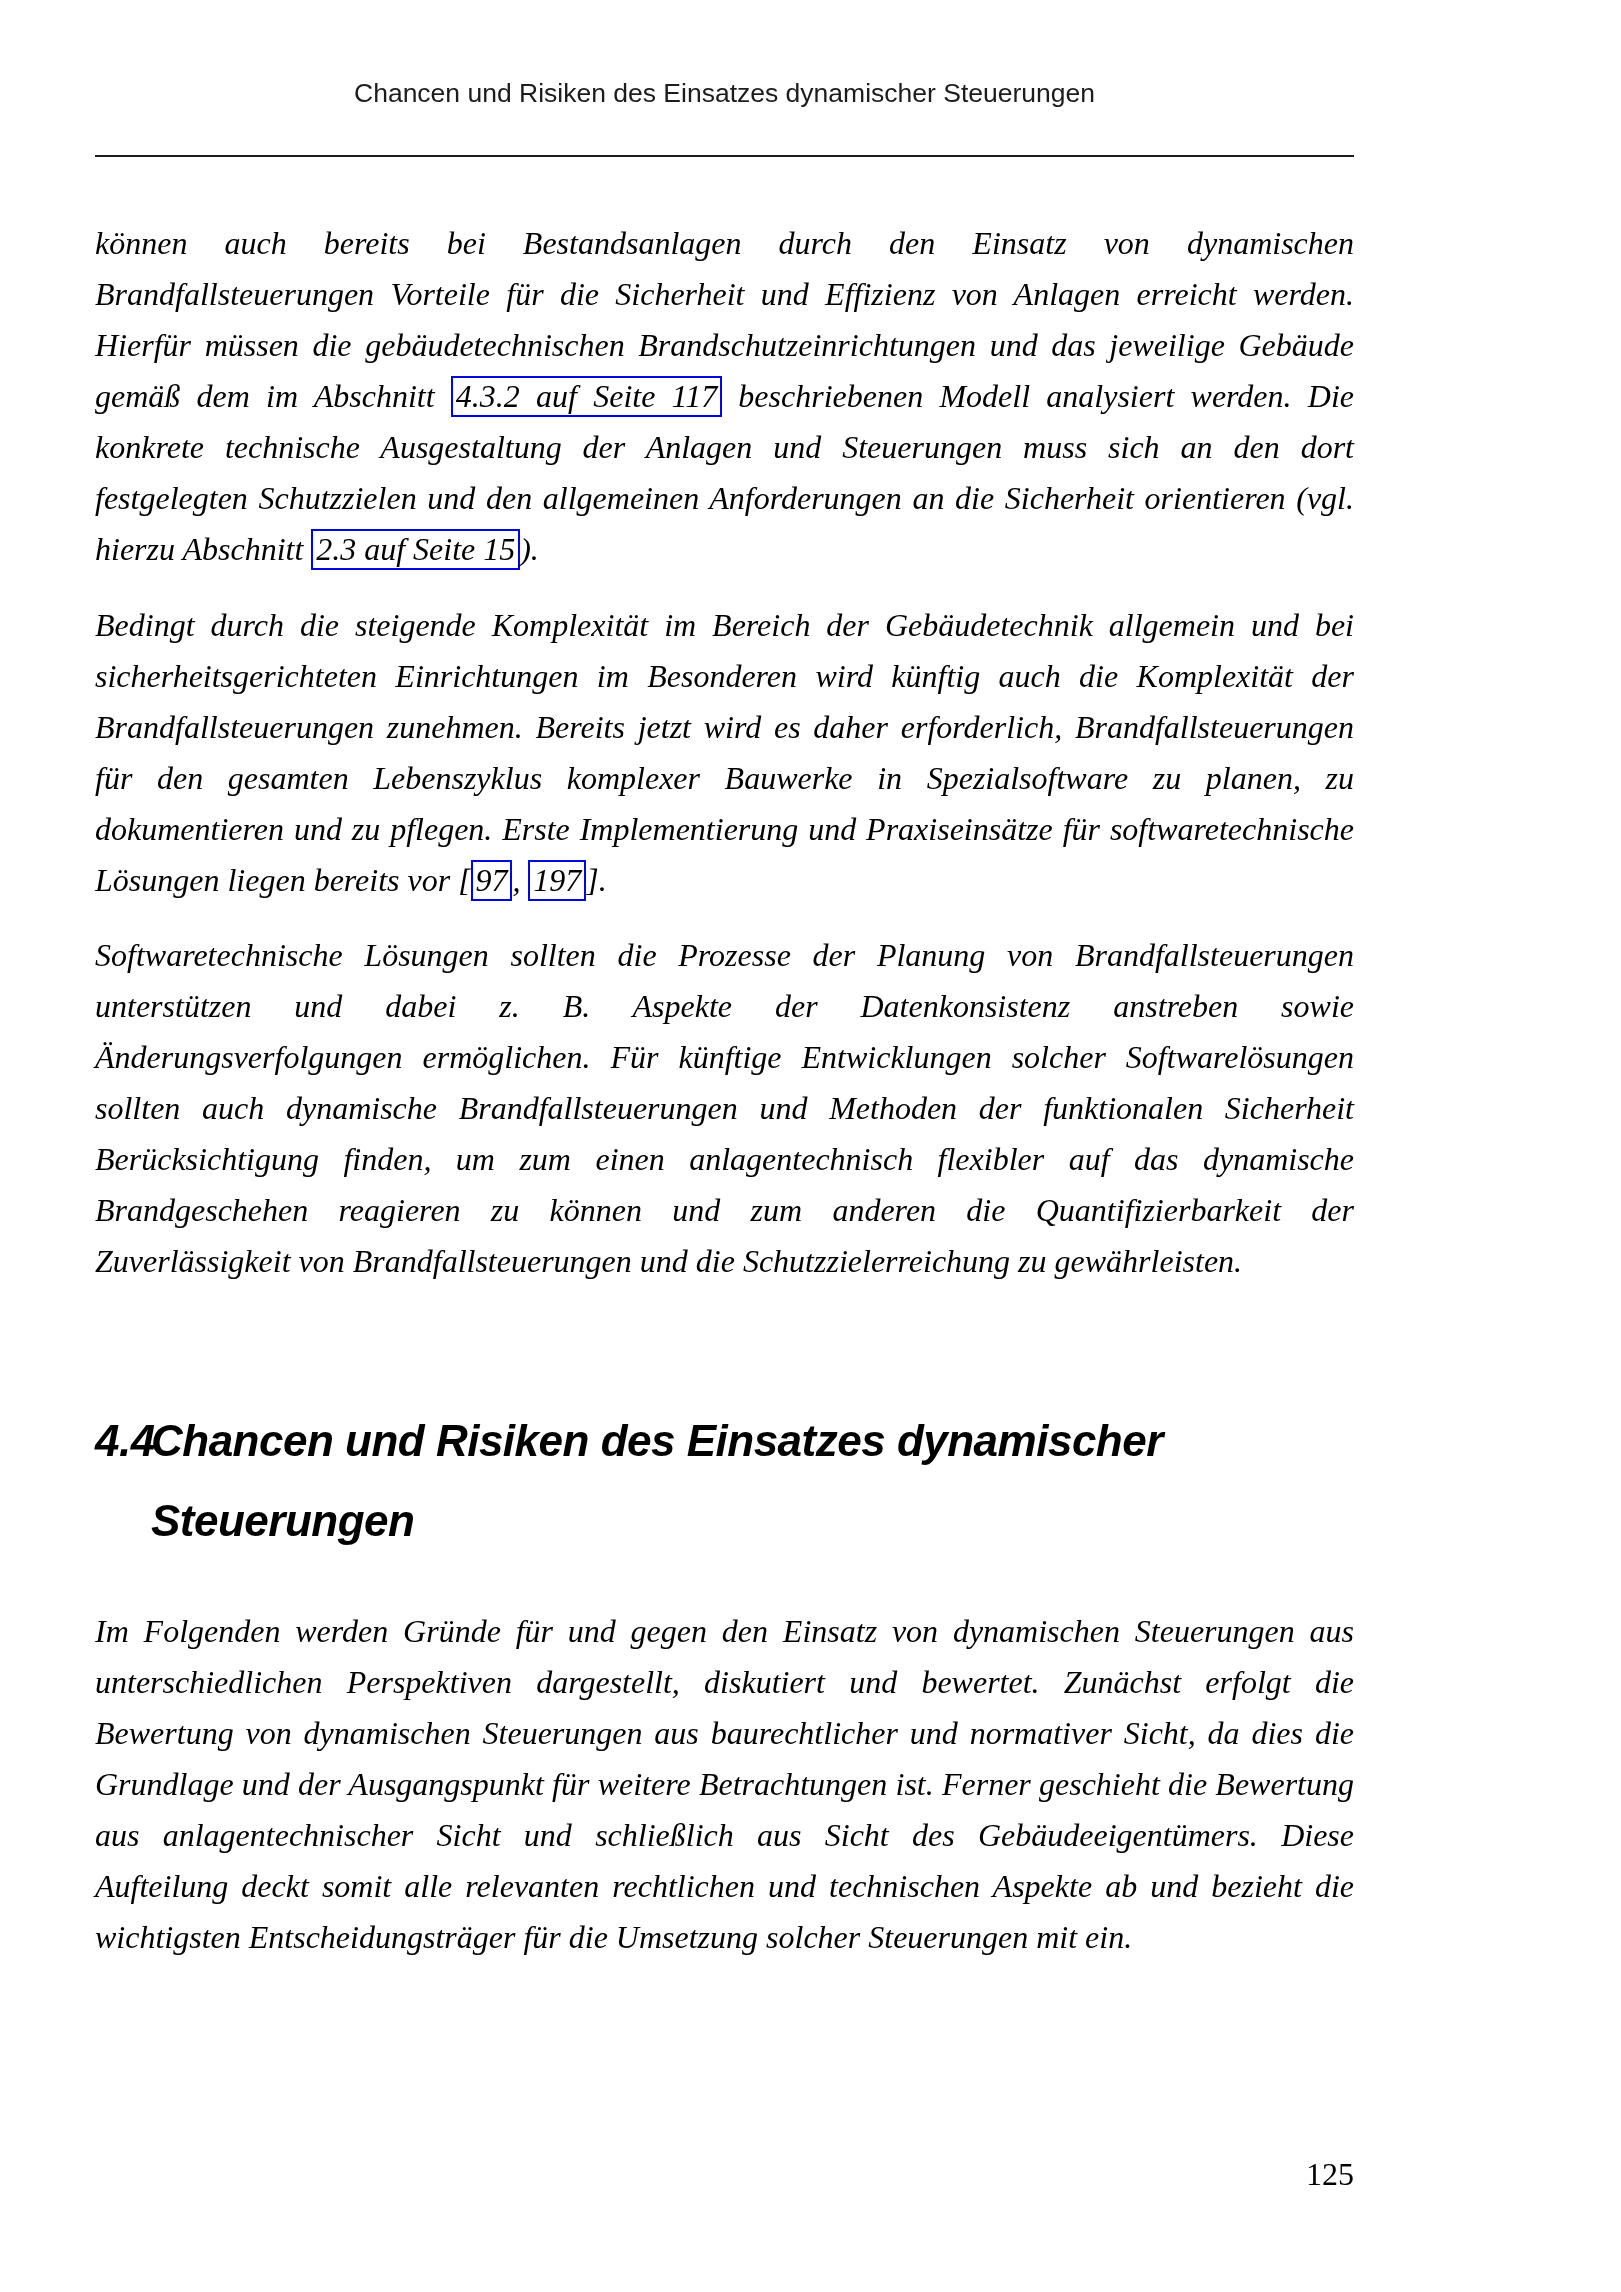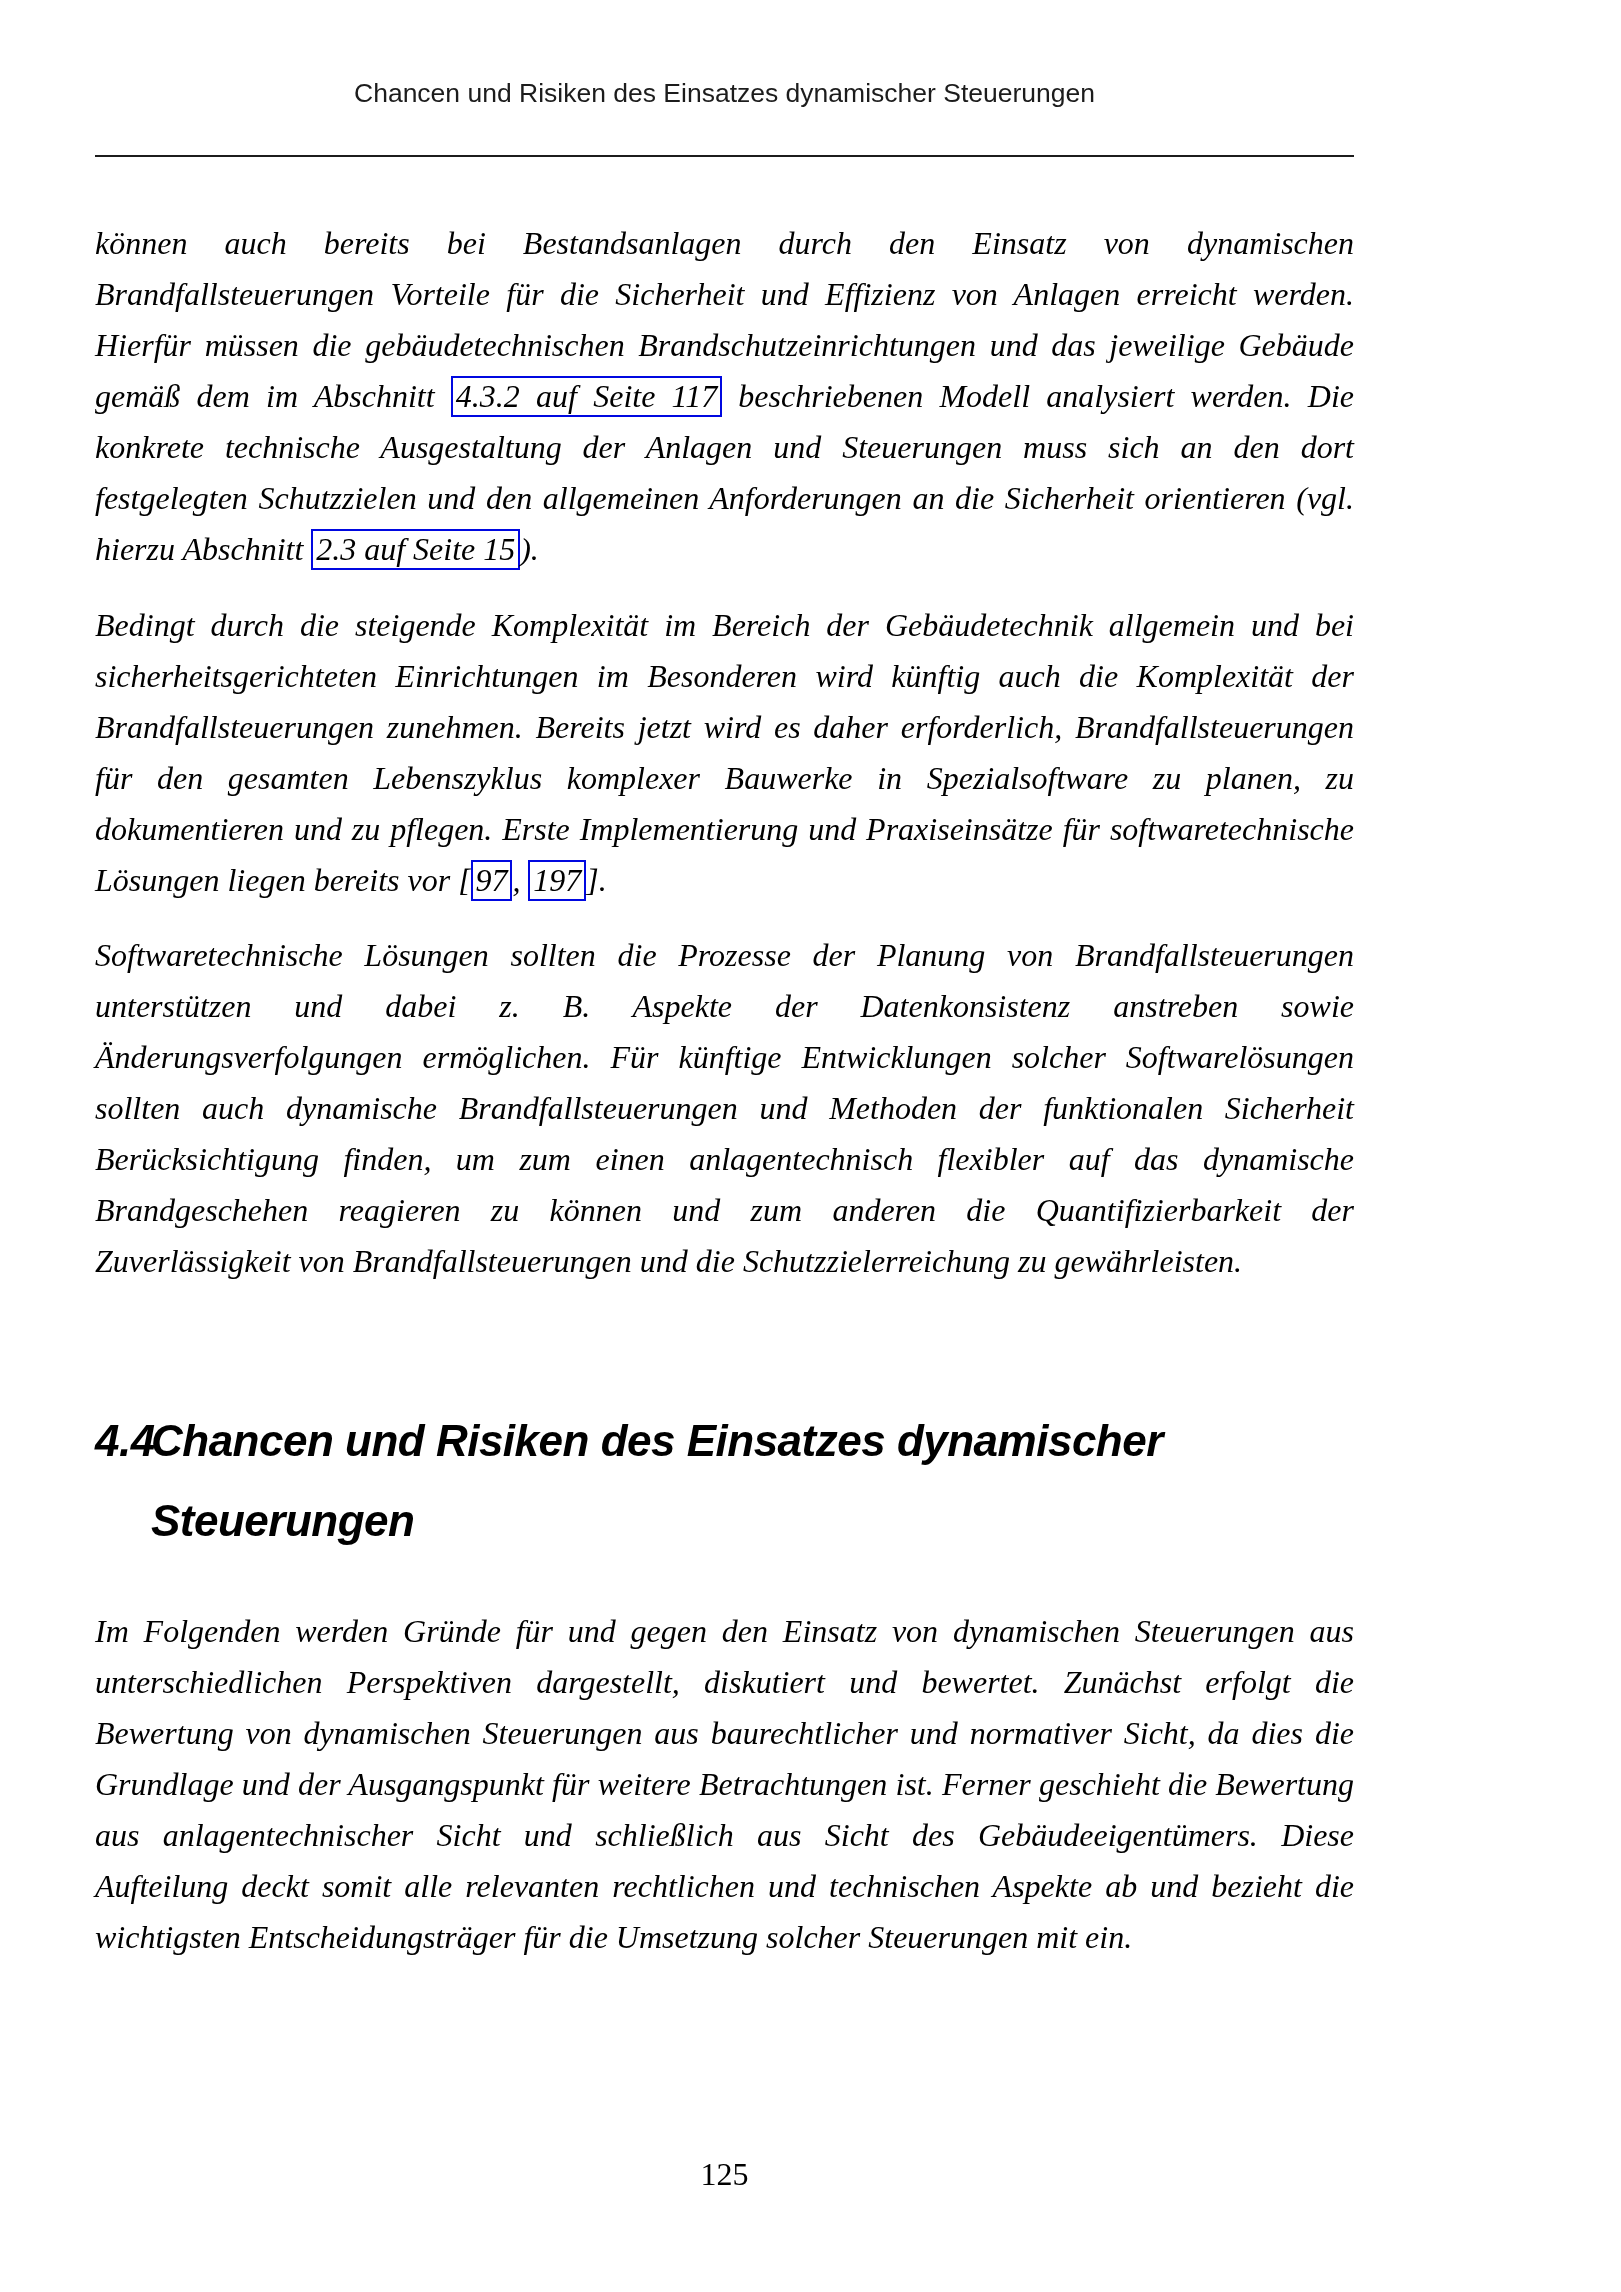--- a/index.html
+++ b/index.html
@@ -43,21 +43,21 @@
     font-family:"Liberation Sans", sans-serif;
     font-weight:bold;
     font-size:44px; line-height:80px;
     letter-spacing:-0.5px;
     text-align:left;
     color:#000000;
   }
   .sec-num { position:absolute; left:0; top:0; }
   .pageno {
     position:absolute; top:2156px; left:95px; width:1259px;
-    text-align:center;
+    text-align:right;
     font-size:32px; color:#000000;
   }
 </style>
 </head>
 <body>
 
 <div class="page">
 
   <div class="runhead">Chancen und Risiken des Einsatzes dynamischer Steuerungen</div>
 

